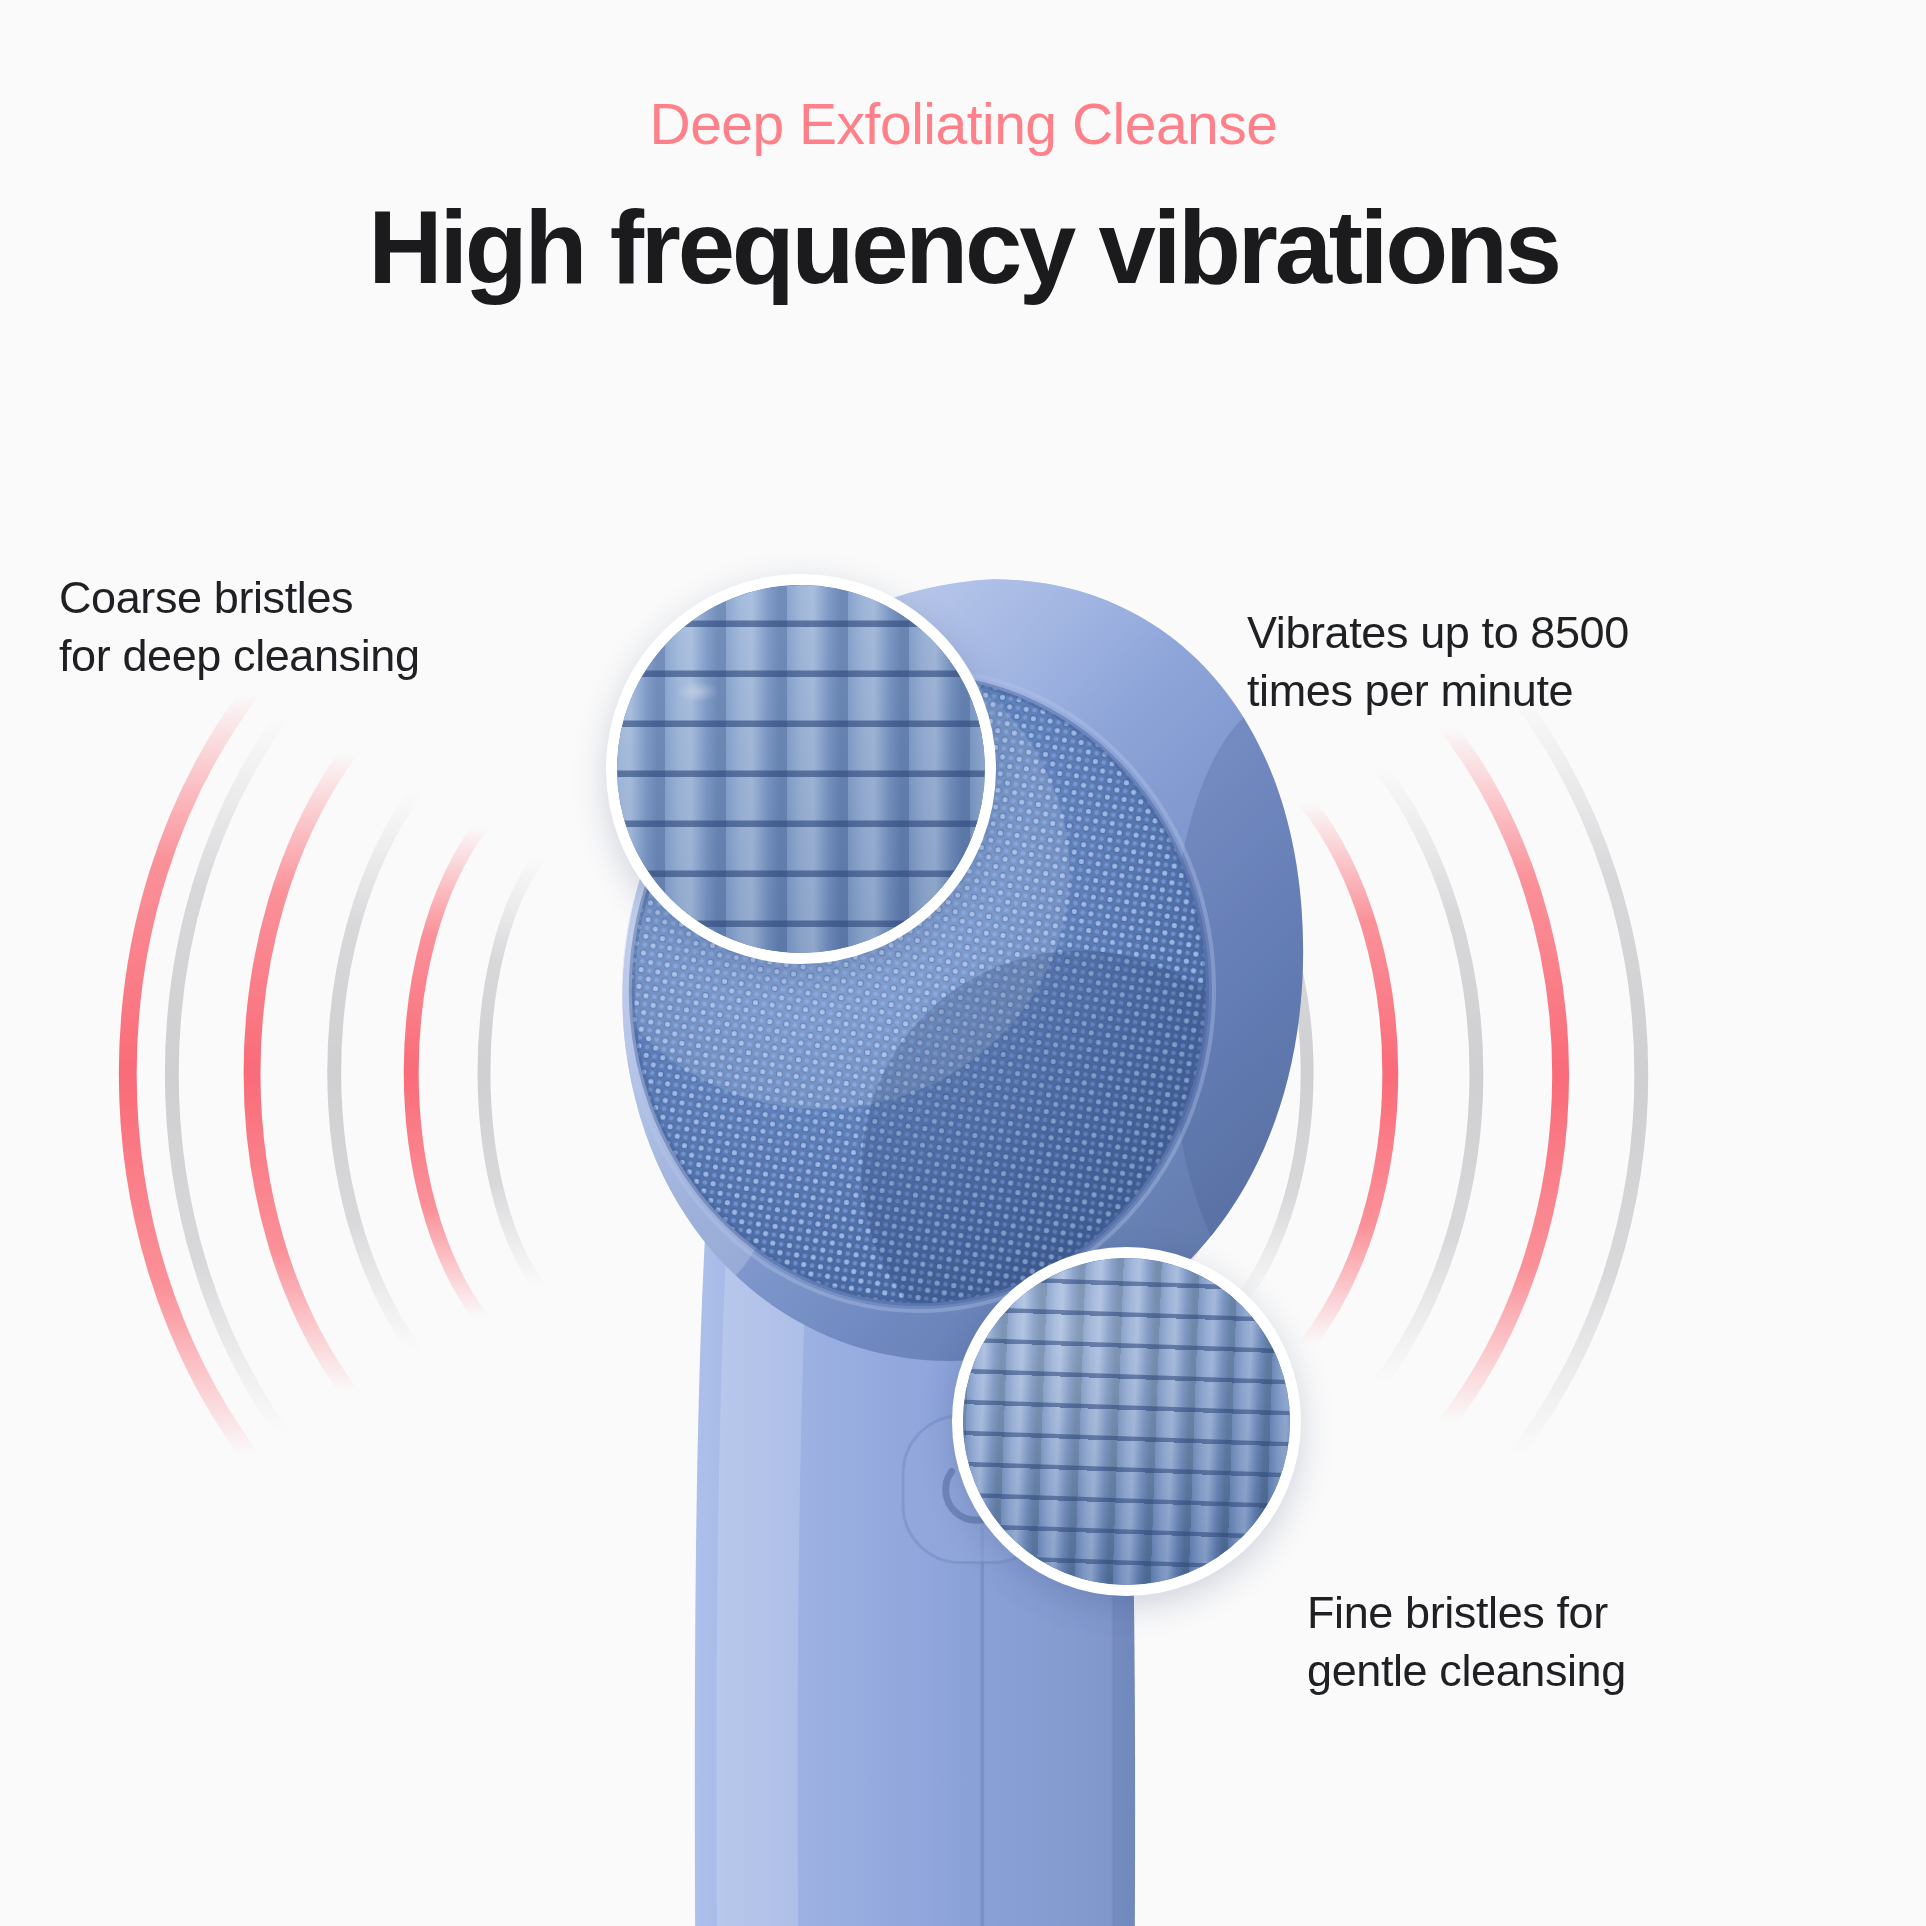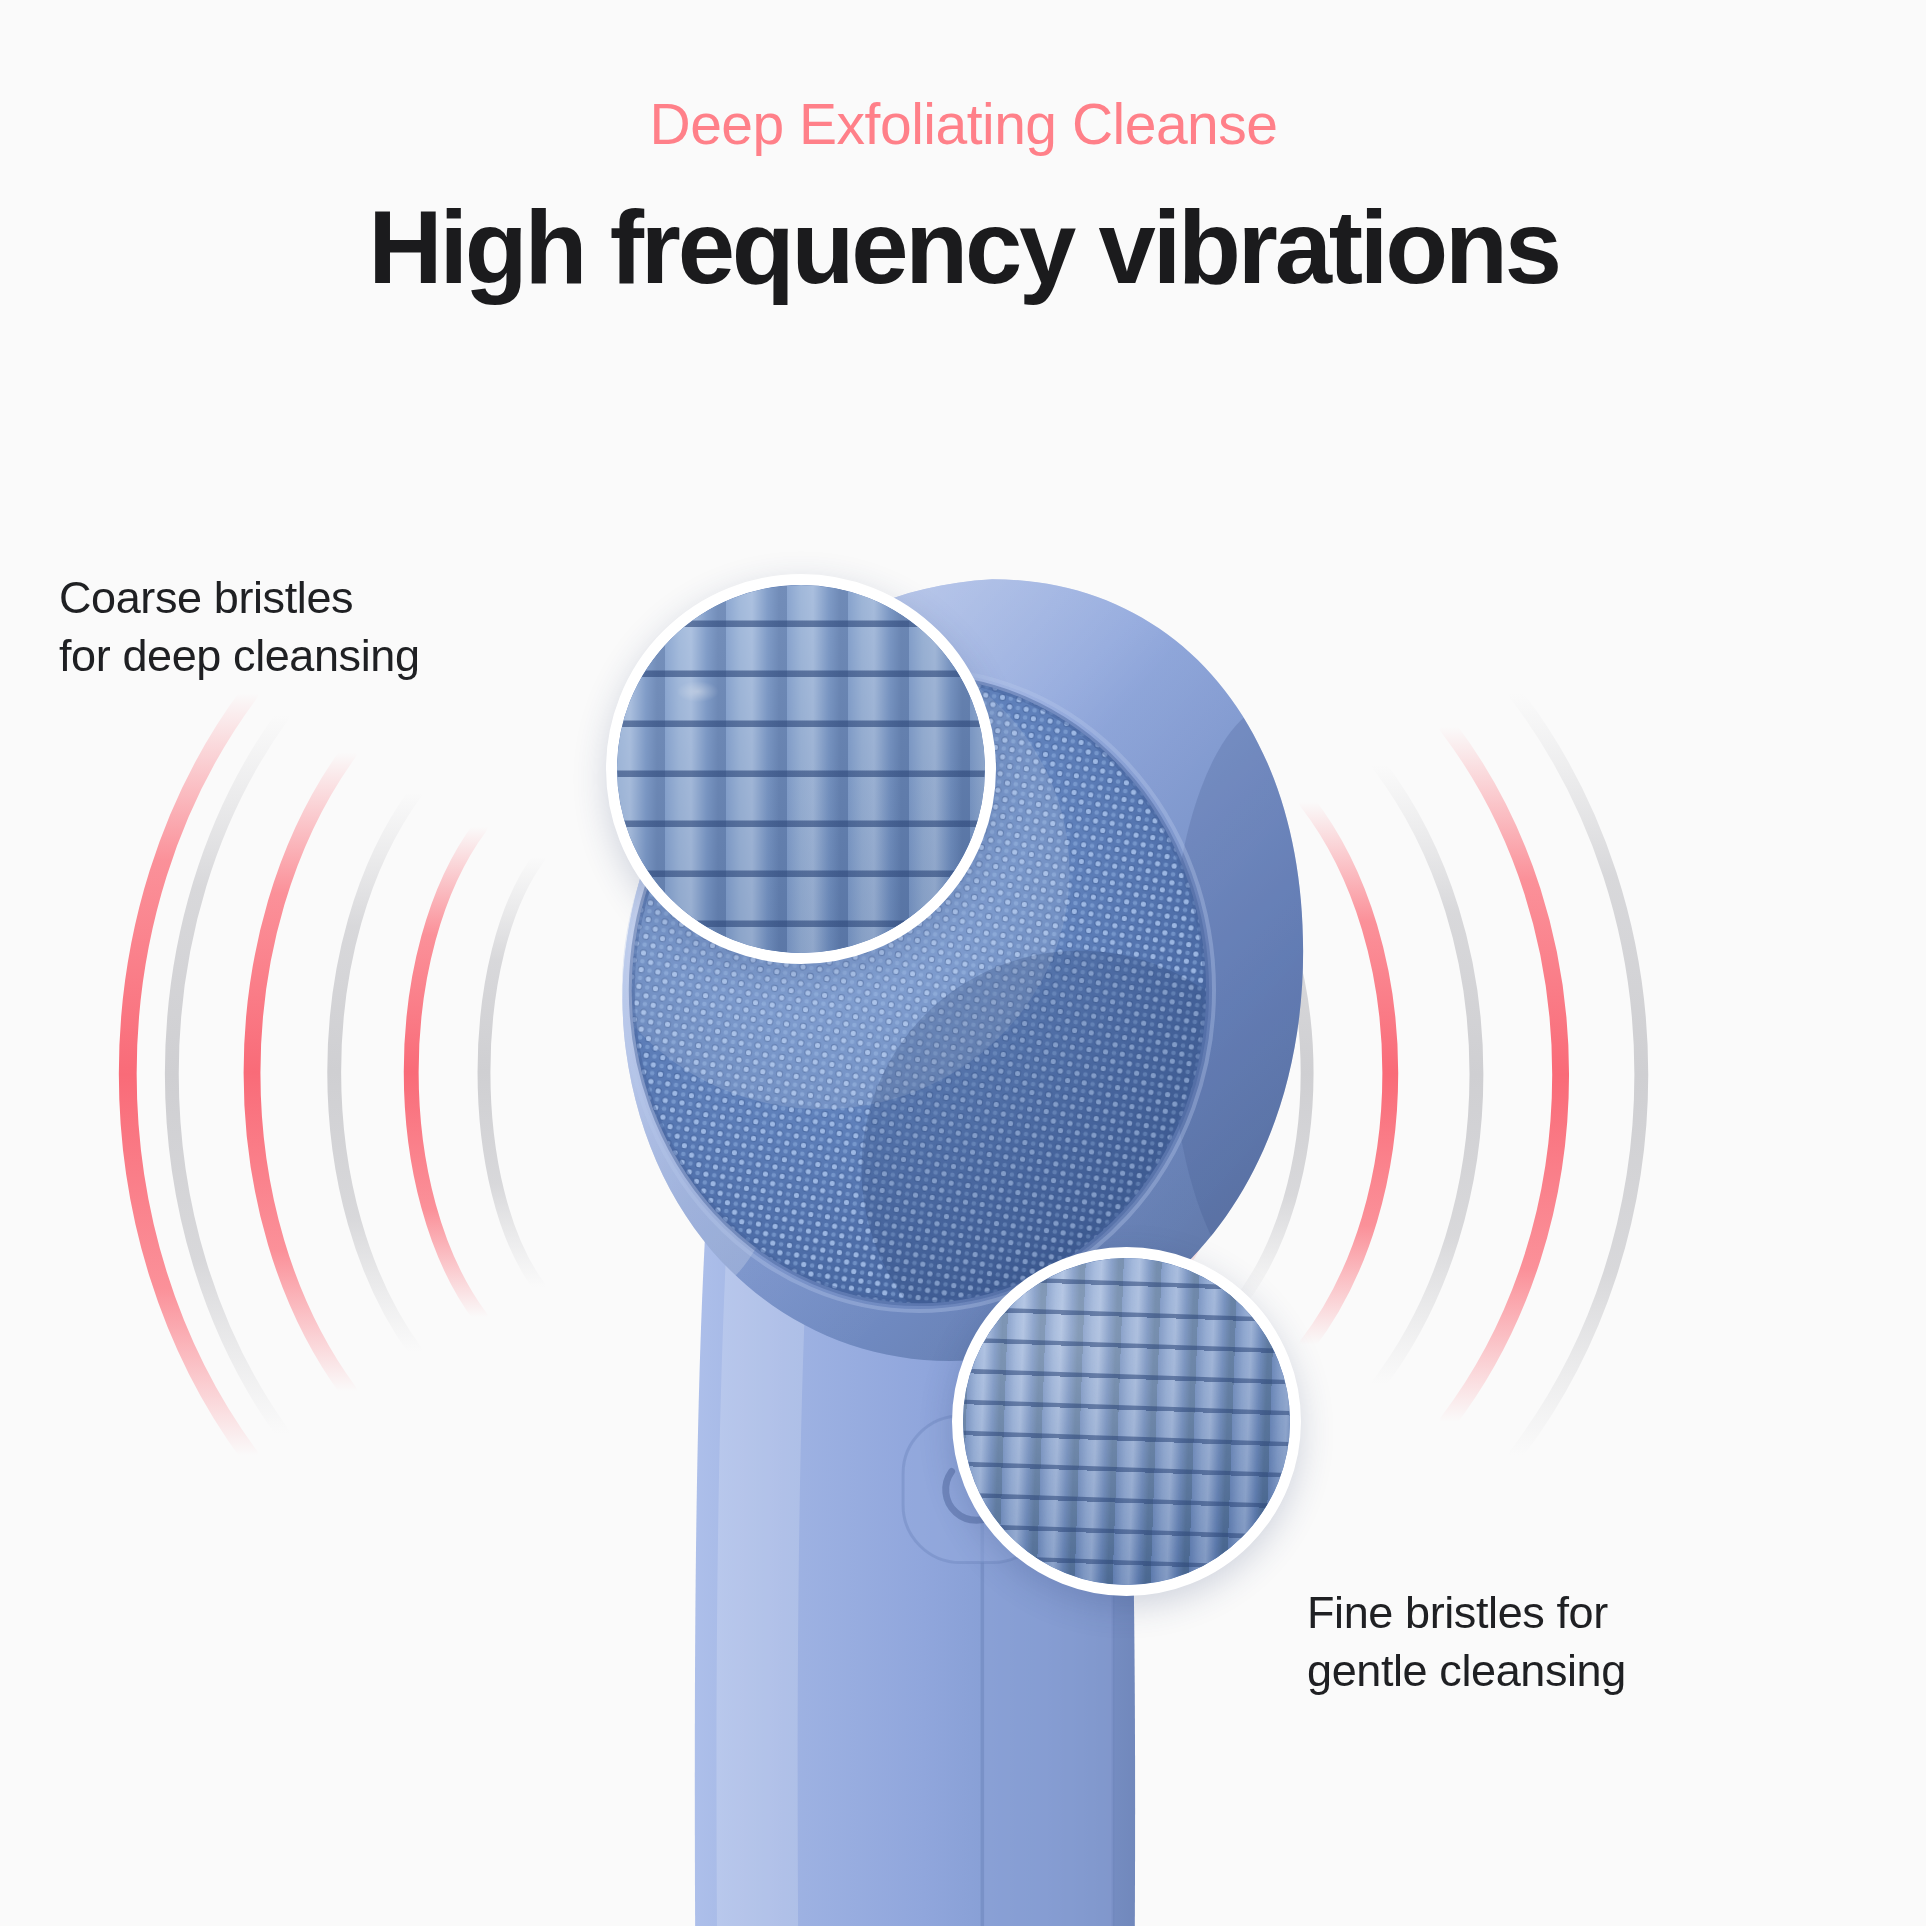--- a/index.html
+++ b/index.html
@@ -257,17 +257,19 @@
   </div>
 
   <div class="bubble bubble-bot">
     <div class="bubble-inner">
       <div class="fine"></div>
     </div>
   </div>
 
   <div class="callout tl">Coarse bristles
 for deep cleansing</div>
+  <div class="callout tr">Vibrates up to 8500
+times per minute</div>
   <div class="callout br">Fine bristles for
 gentle cleansing</div>
 
 </div>
 
 
 </body></html>

